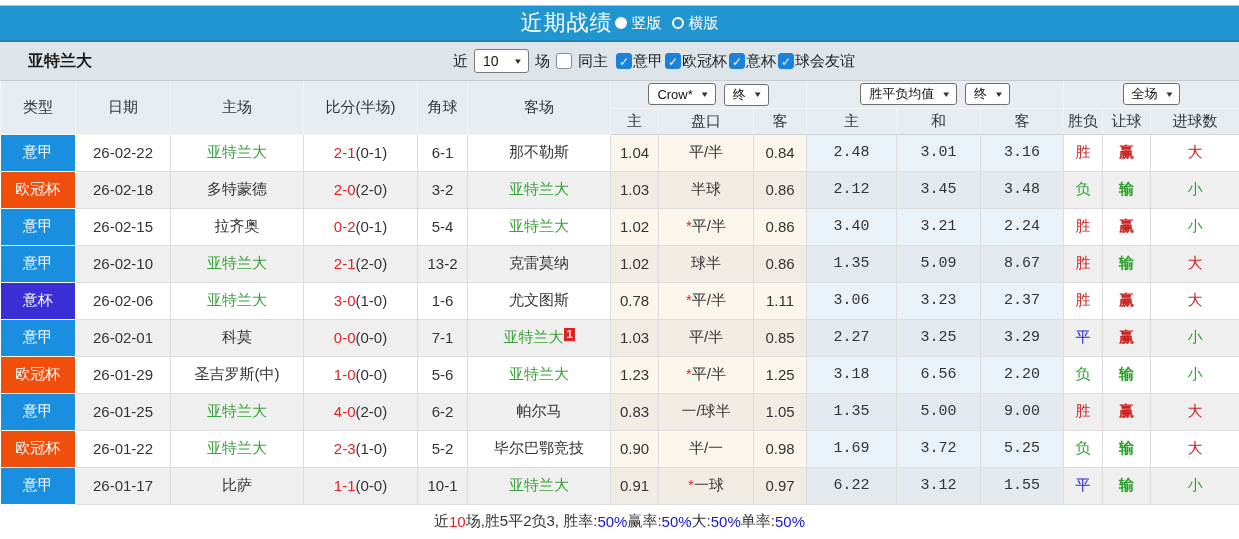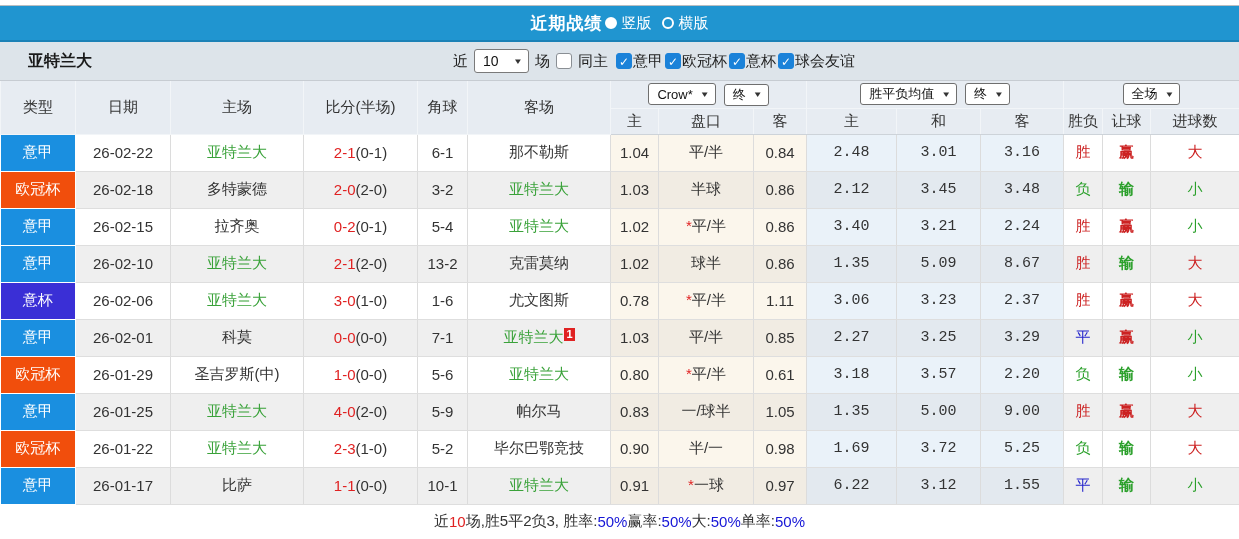--- a/index.html
+++ b/index.html
@@ -6,21 +6,21 @@
   html,body { background:#fff; }
   body { font-family:"Liberation Sans","DejaVu Sans",sans-serif; width:1239px; }
   .page { width:1239px; height:539px; overflow:hidden; background:#fff; }
 
   
   .top-strip { height:6px; background:#fff; border-bottom:1px solid #b9bec2; }
 
   
   .title-bar { height:36px; background:#2095d0; border-bottom:2px solid #1b81b6;
     display:flex; align-items:center; justify-content:center; color:#fff; }
-  .title-bar .title { font-size:17px; font-weight:bold; letter-spacing:1px; }
+  .title-bar .title { font-size:22px; font-weight:normal; letter-spacing:1px; }
   .radio-group { display:flex; align-items:center; margin-left:2px; }
   .radio { width:12px; height:12px; border-radius:50%; border:2px solid #fff; display:inline-block; margin:0 5px 0 10px; }
   .radio.checked { background:#fff; margin-left:0; }
   .radio-label { font-size:15px; color:#fff; }
 
   
   .toolbar { height:39px; background:#dde4ea; border-bottom:1px solid #c7ccd2;
     display:flex; align-items:center; position:relative; font-size:15px; color:#222; }
   .team-name { font-size:16px; font-weight:bold; margin-left:28px; color:#1a1a1a; }
   .toolbar-controls { position:absolute; left:447px; display:flex; align-items:center; }
@@ -281,36 +281,36 @@
           <td class="res-mid" style="color:#cc2222">赢</td>
           <td style="color:#2ba02b">小</td>
         </tr>
         <tr class="odd">
           <td class="c-type" style="background:#f14e0c">欧冠杯</td>
           <td>26-01-29</td>
           <td><span class="">圣吉罗斯(中)</span></td>
           <td><span class="ft">1-0</span><span class="ht">(0-0)</span></td>
           <td>5-6</td>
           <td><span class="team">亚特兰大</span></td>
-          <td class="hc">0.80</td>
+          <td class="hc">1.23</td>
           <td class="hc"><span class="star">*</span>平/半</td>
-          <td class="hc">0.61</td>
+          <td class="hc">1.25</td>
           <td class="av">3.18</td>
-          <td class="av">3.57</td>
+          <td class="av">6.56</td>
           <td class="av">2.20</td>
           <td style="color:#2ba02b">负</td>
           <td class="res-mid" style="color:#2ba02b">输</td>
           <td style="color:#2ba02b">小</td>
         </tr>
         <tr class="even">
           <td class="c-type" style="background:#1a8fe0">意甲</td>
           <td>26-01-25</td>
           <td><span class="team">亚特兰大</span></td>
           <td><span class="ft">4-0</span><span class="ht">(2-0)</span></td>
-          <td>5-9</td>
+          <td>6-2</td>
           <td><span class="">帕尔马</span></td>
           <td class="hc">0.83</td>
           <td class="hc">一/球半</td>
           <td class="hc">1.05</td>
           <td class="av">1.35</td>
           <td class="av">5.00</td>
           <td class="av">9.00</td>
           <td style="color:#cc2222">胜</td>
           <td class="res-mid" style="color:#cc2222">赢</td>
           <td style="color:#cc2222">大</td>

